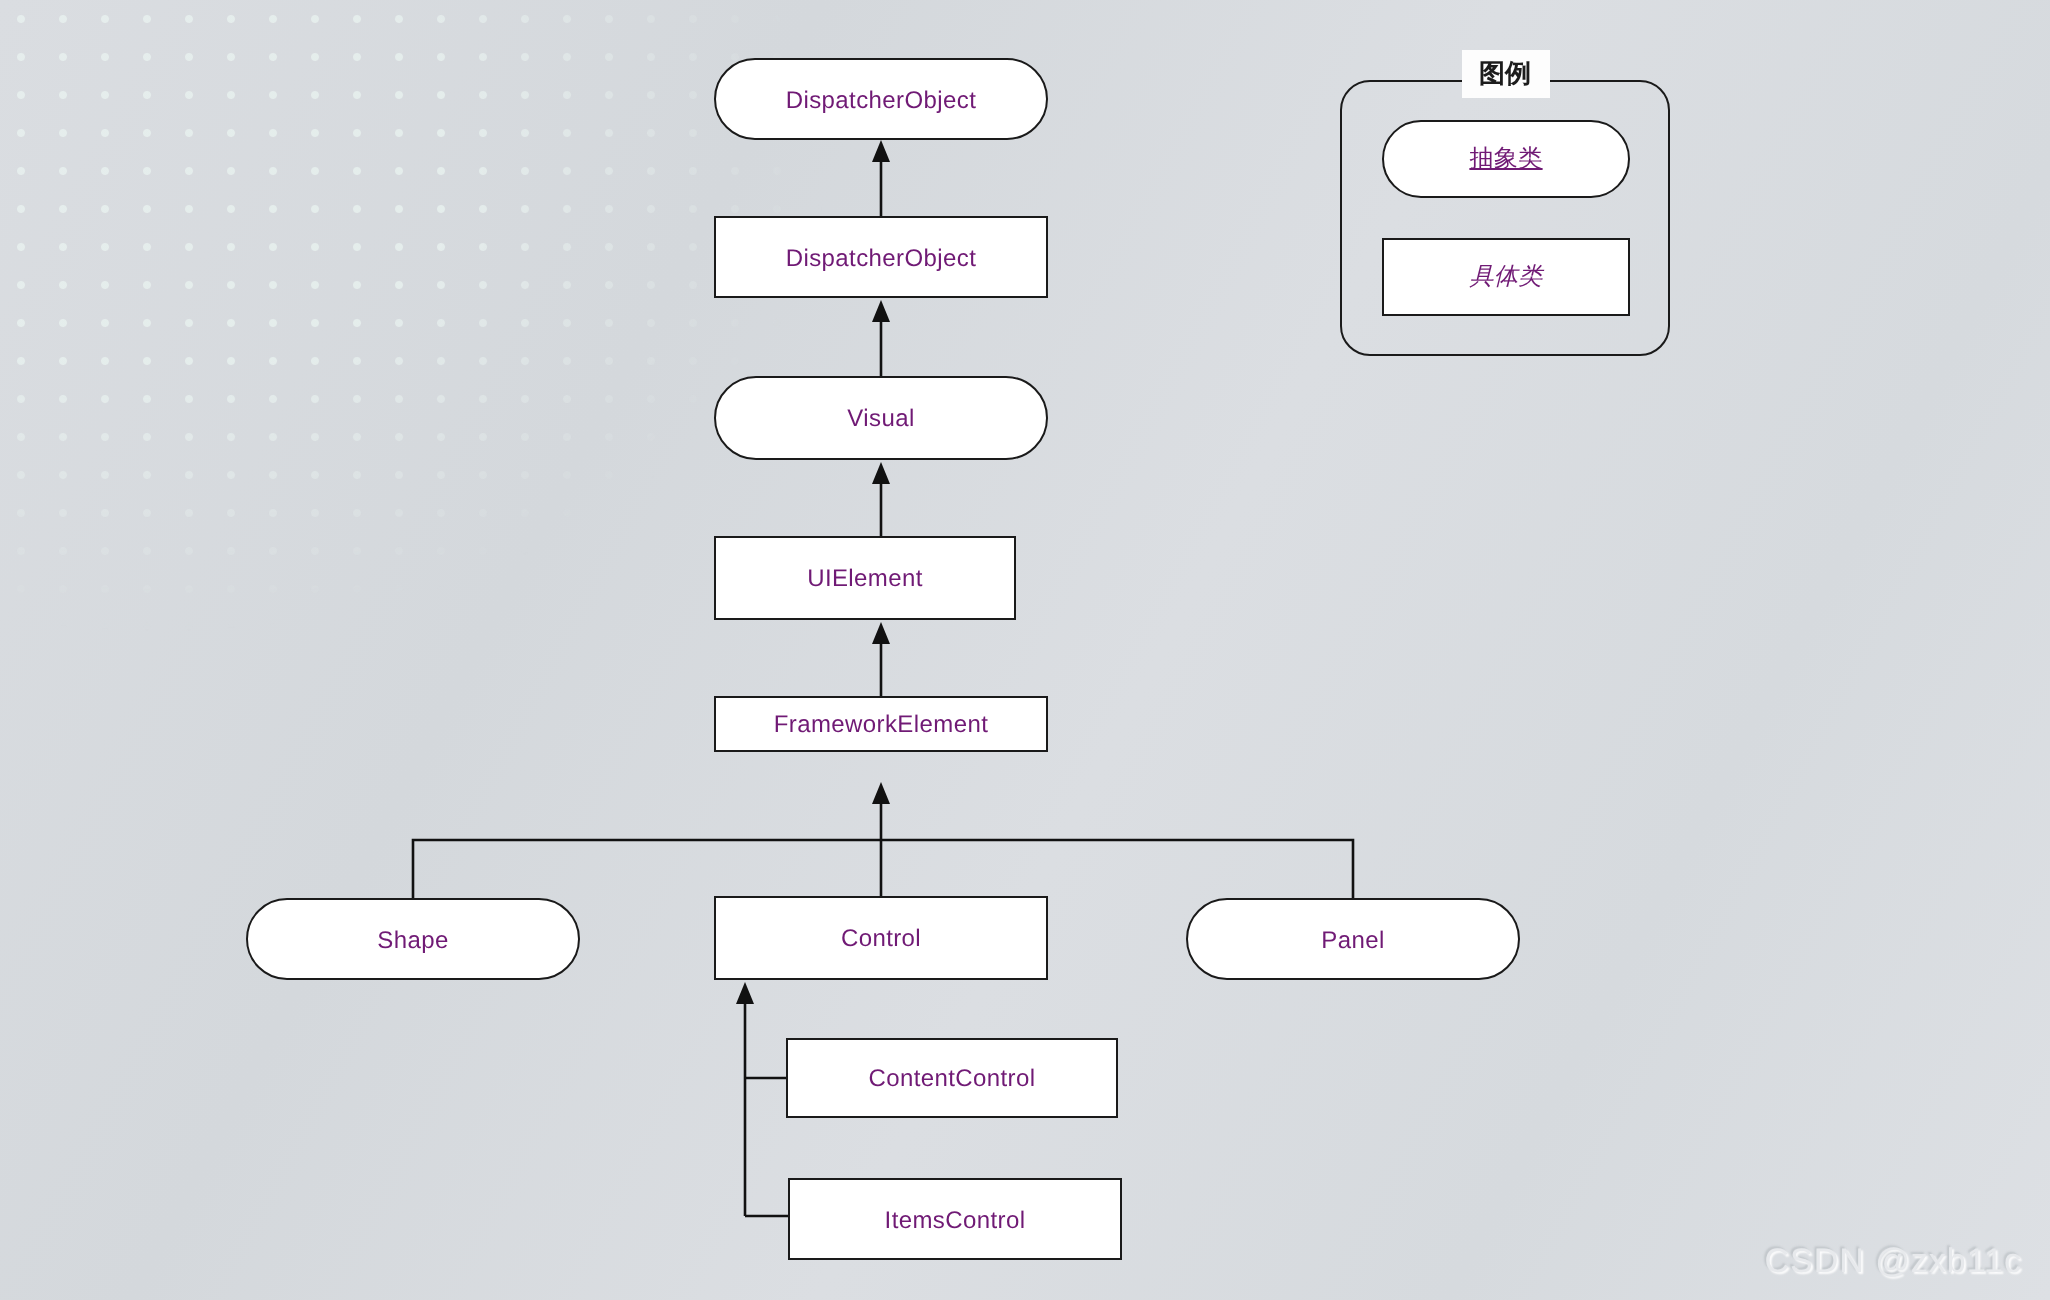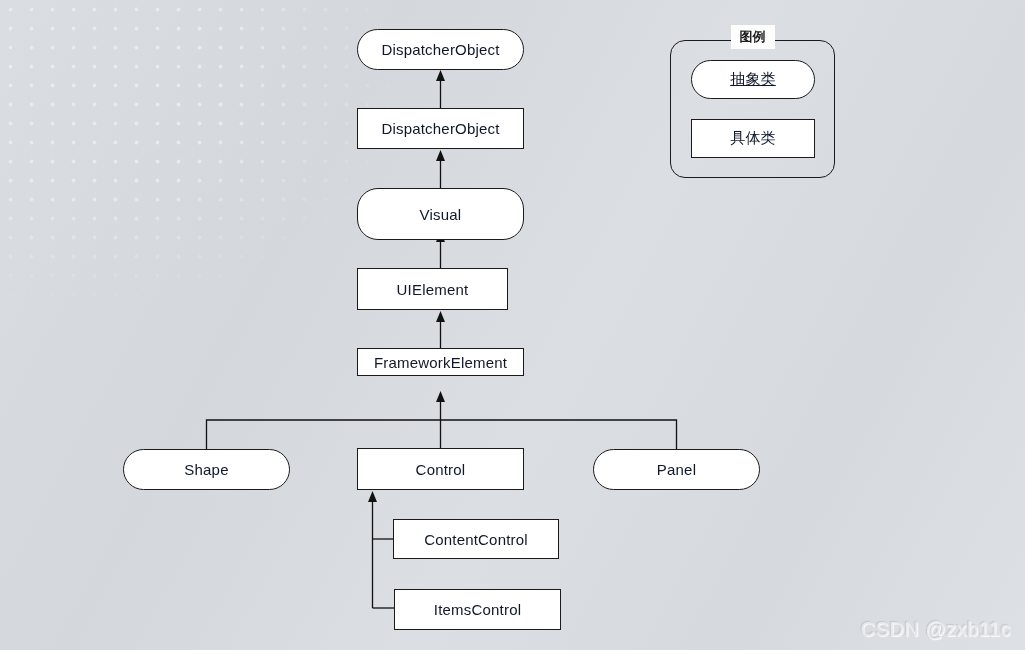--- a/index.html
+++ b/index.html
@@ -20,42 +20,42 @@
     mask-image:radial-gradient(ellipse 430px 300px at 18% 25%, #000 35%, transparent 78%);
     pointer-events:none;
   }
   svg.edges{position:absolute;left:0;top:0;pointer-events:none;}
   svg.edges line, svg.edges polyline{stroke:#111;stroke-width:1.3;fill:none;}
   svg.edges polygon{fill:#111;stroke:none;}
 
   .node{
     position:absolute;background:#ffffff;border:1.4px solid #1a1a1a;
     display:flex;align-items:center;justify-content:center;
-    font-size:15px;color:#0f172a;box-sizing:border-box;
+    font-size:12px;color:#701a75;box-sizing:border-box;
     letter-spacing:0.2px;
   }
   .node.abstract{border-radius:21px;}
   .node.concrete{border-radius:0;}
 
   .legend{
     position:absolute;left:670px;top:40px;width:165px;height:138px;
     border:1.6px solid #1a1a1a;border-radius:15px;box-sizing:border-box;
   }
   .legend-tab{
     position:absolute;left:50%;top:-16px;transform:translateX(-50%);
     background:#fdfdfd;padding:3px 9px;font-size:13px;font-weight:bold;
     color:#1c1c1c;white-space:nowrap;
   }
   .legend .node{position:absolute;}
   .legend-pill{left:20px;top:19px;width:124px;height:39px;text-decoration:underline;}
-  .legend-rect{left:20px;top:78px;width:124px;height:39px;}
+  .legend-rect{left:20px;top:78px;width:124px;height:39px;font-style:italic;}
 
   .watermark{
     position:absolute;right:14px;bottom:9px;
-    font-size:20px;letter-spacing:0.5px;
+    font-size:17px;letter-spacing:0.5px;
     color:#e7e9ec;
     text-shadow:1px 1px 1px rgba(255,255,255,0.95), -1px -1px 1px rgba(165,170,176,0.45);
     pointer-events:none;
   }
 </style>
 </head>
 <body>
 
 <div id="canvas">
 
@@ -83,21 +83,21 @@
     <line x1="372.5" y1="608" x2="372.5" y2="502"></line>
     <polygon points="372.5,491 368,502 377,502"></polygon>
     <line x1="372.5" y1="539" x2="393" y2="539"></line>
     <line x1="372.5" y1="608" x2="394" y2="608"></line>
   </svg>
 
   <div class="node abstract" style="left:357px;top:29px;width:167px;height:41px">DispatcherObject</div>
 
   <div class="node concrete" style="left:357px;top:108px;width:167px;height:41px">DispatcherObject</div>
 
-  <div class="node abstract" style="left:357px;top:188px;width:167px;height:52px">Visual</div>
+  <div class="node abstract" style="left:357px;top:188px;width:167px;height:42px">Visual</div>
 
   <div class="node concrete" style="left:357px;top:268px;width:151px;height:42px">UIElement</div>
 
   <div class="node concrete" style="left:357px;top:348px;width:167px;height:28px">FrameworkElement</div>
 
   <div class="node concrete" style="left:357px;top:448px;width:167px;height:42px">Control</div>
 
   <div class="node abstract" style="left:123px;top:449px;width:167px;height:41px">Shape</div>
 
   <div class="node abstract" style="left:593px;top:449px;width:167px;height:41px">Panel</div>

